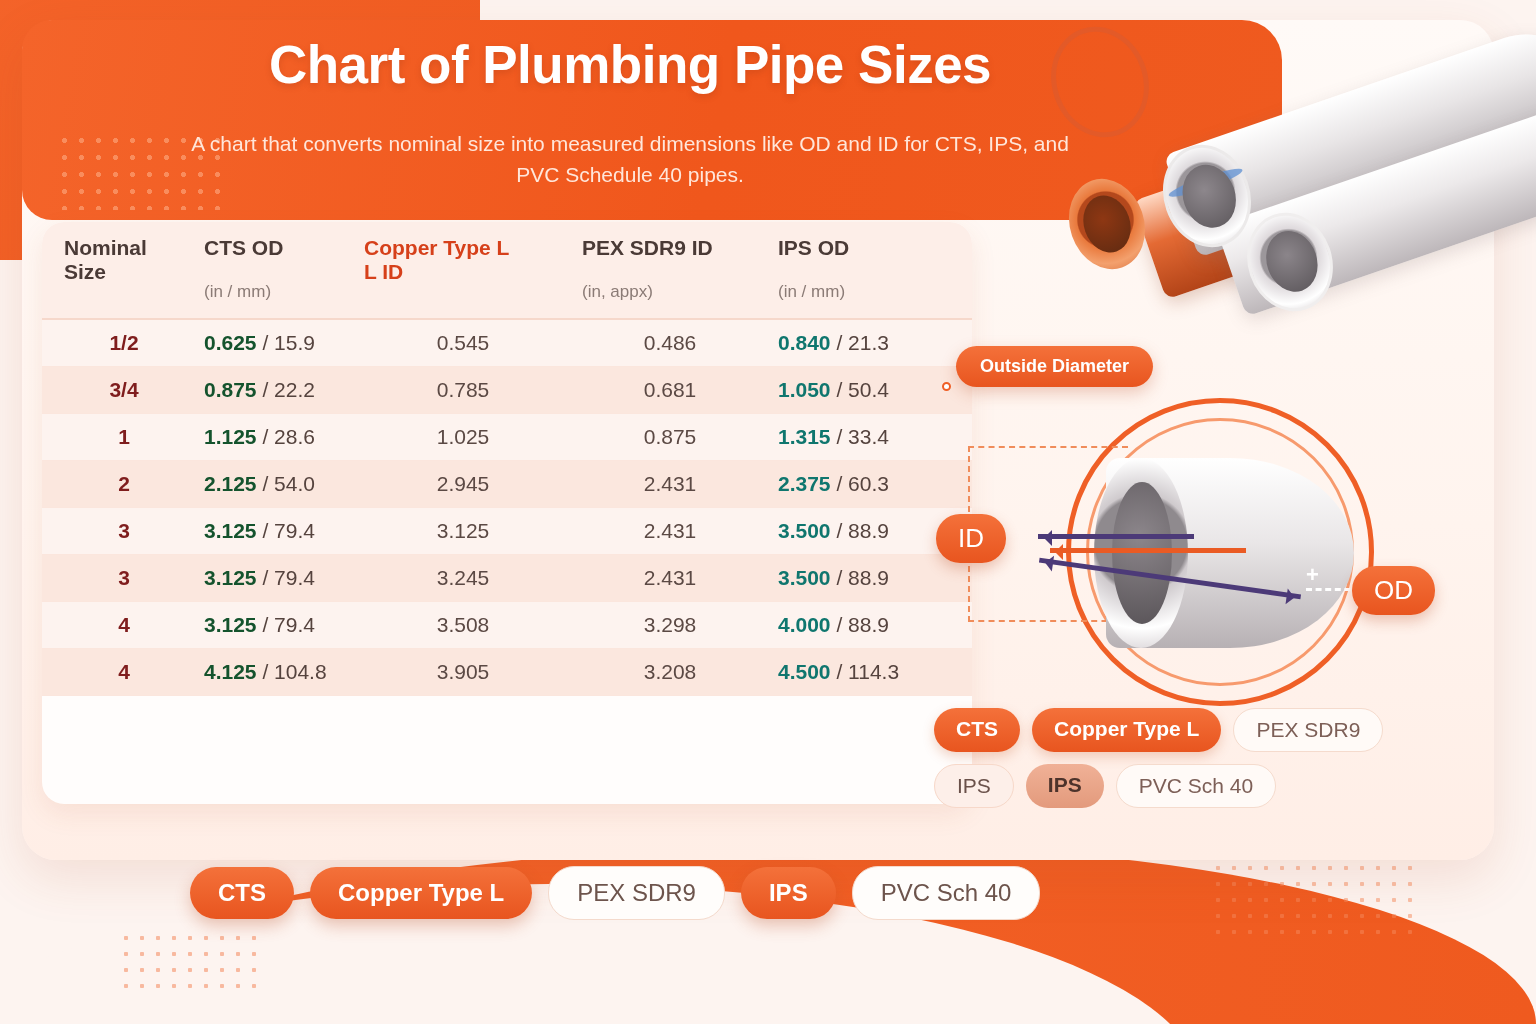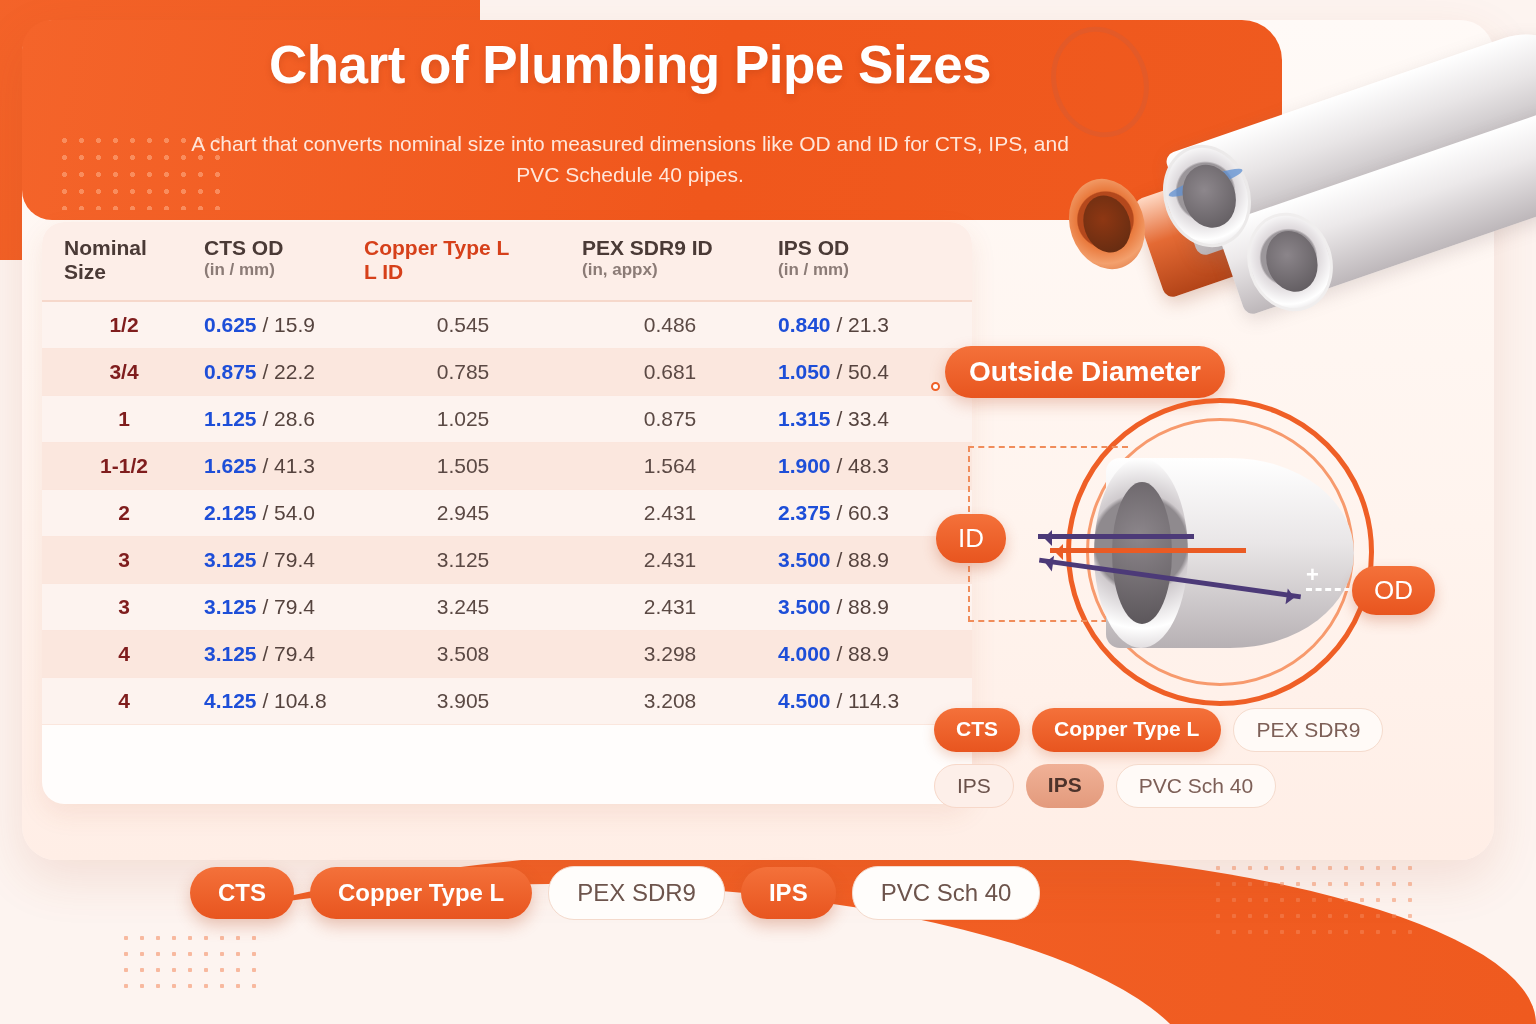--- a/index.html
+++ b/index.html
@@ -88,41 +88,41 @@
     padding: 14px 10px 16px 10px;
     text-align: left;
     vertical-align: top;
     font-size: 21px;
     color: #4a3a36;
     font-weight: bold;
     border-bottom: 2px solid #f6d8cb;
   }
   thead th.accent { color: #d6401a; }
   thead th .sub {
-    display: block; font-weight: bold; font-size: 17px;
-    color: #8b7b76; margin-top: 0;
+    display: block; font-weight: normal; font-size: 17px;
+    color: #8b7b76; margin-top: 22px;
   }
   thead th:nth-child(1){ width: 152px; padding-left: 22px; }
   thead th:nth-child(2){ width: 160px; }
   thead th:nth-child(3){ width: 218px; }
   thead th:nth-child(4){ width: 196px; }
   thead th:nth-child(5){ width: 204px; }
 
   tbody td {
     padding: 11px 10px;
     font-size: 21px;
     color: #55433e;
     border-bottom: 1px solid #fbe6dd;
   }
   tbody td.nominal {
     padding-left: 22px; color: #7f1d1d; font-weight: bold; text-align: center;
   }
   tbody td.mid { text-align: center; color: #5b4944; }
-  tbody td b { color: #1d4ed8; }
-  tbody td.ips b { color: #1d4ed8; }
+  tbody td b { color: #14532d; }
+  tbody td.ips b { color: #0f766e; }
   tbody tr:nth-child(odd)  { background: #fdf3ef; }
   tbody tr:nth-child(even) { background: #fbe7de; }
 
   
   .pipes {
     position: absolute; right: 14px; top: 26px; width: 470px; height: 300px;
   }
   .pipe {
     position: absolute;
     border-radius: 10px 60px 60px 10px / 10px 50% 50% 10px;
@@ -185,23 +185,23 @@
     left: 190px; top: 180px; width: 96px; height: 112px;
     border: 5px solid #e05a2a; border-radius: 50%; transform: rotate(-19deg);
     opacity:.8;
   }
 
   
   .diagram {
     position: absolute; right: 42px; top: 330px; width: 560px; height: 470px;
   }
   .od-pill {
-    position: absolute; left: 11px; top: 16px;
+    position: absolute; left: 22px; top: 16px;
     background: linear-gradient(180deg,#f4713a,#e8551f);
-    color: #fff; font-size: 28px; font-weight: bold;
+    color: #fff; font-size: 18px; font-weight: bold;
     padding: 10px 24px; border-radius: 26px;
     box-shadow: 0 6px 16px rgba(190,80,40,.28);
   }
   .od-dot { position:absolute; left:-14px; top:36px; width:9px; height:9px;
             border-radius:50%; background:#fff; border:2px solid #ef5f26; }
   .circle-outer {
     position: absolute; left: 132px; top: 68px; width: 308px; height: 308px;
     border: 5px solid #ef5f26; border-radius: 50%;
   }
   .circle-inner {
@@ -361,27 +361,20 @@
         <td class="ips"><b>1.050</b> / <span>50.4</span></td>
       </tr>
       <tr>
         <td class="nominal">1</td>
         <td><b>1.125</b> / <span>28.6</span></td>
         <td class="mid">1.025</td>
         <td class="mid">0.875</td>
         <td class="ips"><b>1.315</b> / <span>33.4</span></td>
       </tr>
       <tr>
-        <td class="nominal">1-1/2</td>
-        <td><b>1.625</b> / <span>41.3</span></td>
-        <td class="mid">1.505</td>
-        <td class="mid">1.564</td>
-        <td class="ips"><b>1.900</b> / <span>48.3</span></td>
-      </tr>
-      <tr>
         <td class="nominal">2</td>
         <td><b>2.125</b> / <span>54.0</span></td>
         <td class="mid">2.945</td>
         <td class="mid">2.431</td>
         <td class="ips"><b>2.375</b> / <span>60.3</span></td>
       </tr>
       <tr>
         <td class="nominal">3</td>
         <td><b>3.125</b> / <span>79.4</span></td>
         <td class="mid">3.125</td>

